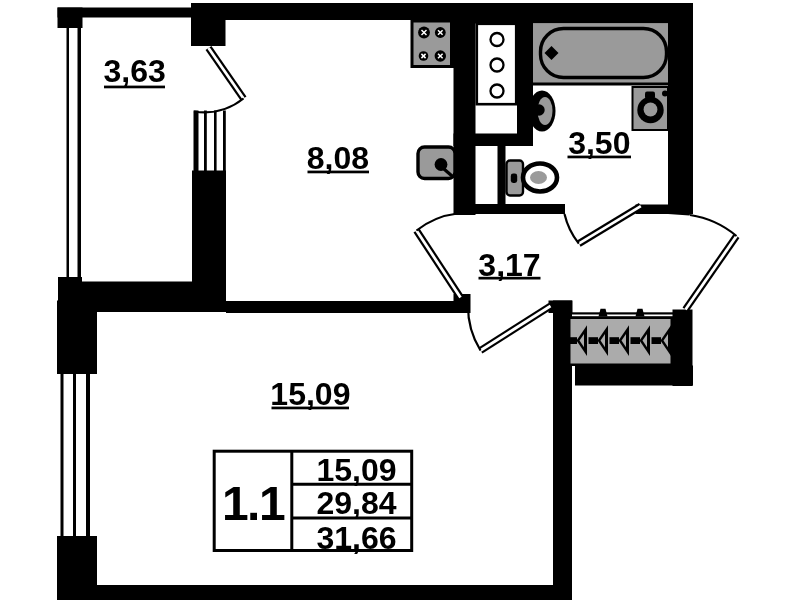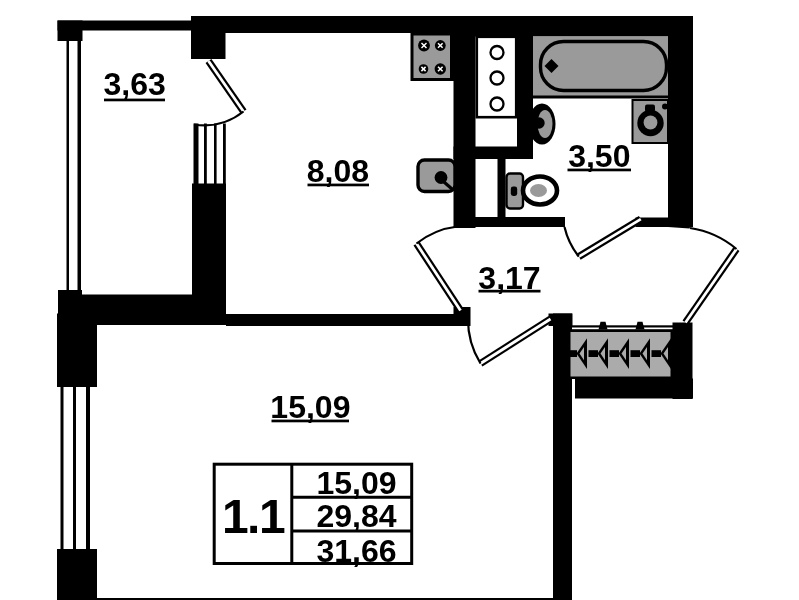--- a/index.html
+++ b/index.html
@@ -1,16 +1,16 @@
 <!DOCTYPE html>
 <html><head>
 <meta charset="utf-8">
 <style>
   html,body{margin:0;padding:0;background:#fff;}
-  #plan{position:absolute;left:0;top:16px;width:799px;height:500px;}
+  #plan{position:absolute;left:0;top:3px;width:799px;height:500px;}
   text{font-family:"Liberation Sans",sans-serif;font-weight:bold;fill:#000;}
 </style>
 </head>
 <body>
 <div id="plan">
 <svg width="799" height="600" viewBox="0 0 799 600" xmlns="http://www.w3.org/2000/svg">
 <rect x="0" y="0" width="799" height="600" fill="#ffffff"></rect>
 
 <rect x="57.5" y="4.5" width="134" height="10" fill="#000"></rect>
 <rect x="57.5" y="4.5" width="25" height="20.5" fill="#000"></rect>

